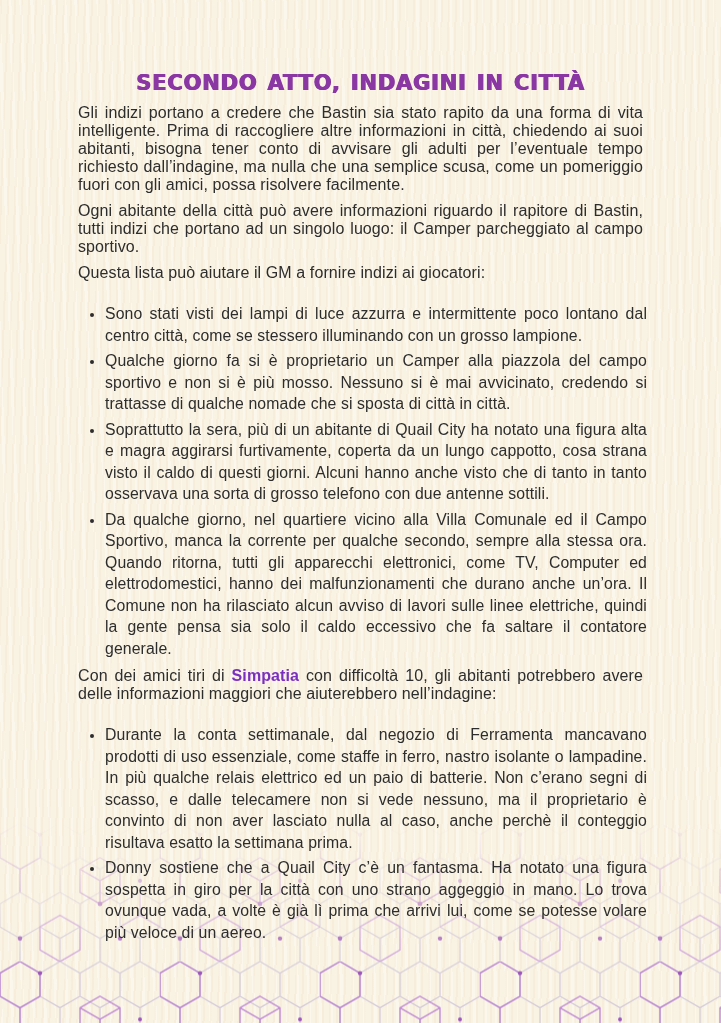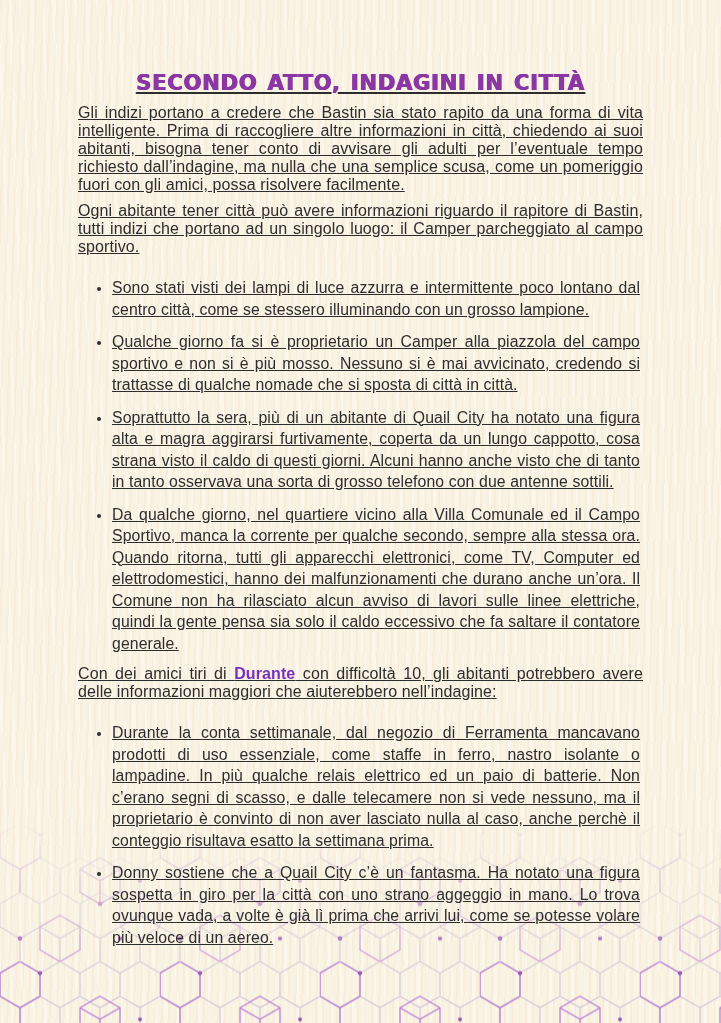--- a/index.html
+++ b/index.html
@@ -16,21 +16,20 @@
     font-family: "Liberation Sans", sans-serif;
     color: #2d2d2d;
   }
 
   .page {
     position: relative;
     z-index: 1;
     padding: 0 70px;
     box-sizing: border-box;
     width: 721px;
-    text-decoration: underline;
   }
 
   h1.page-title {
     margin: 71px 0 0 0;
     text-align: center;
     font-family: "DejaVu Sans", sans-serif;
     font-weight: bold;
     font-size: 21px;
     line-height: 25px;
     letter-spacing: 0.8px;
@@ -48,21 +47,21 @@
   }
   .gap { margin-top: 21px; }
   .first-para { margin-top: 27px; }
 
   ul.clues {
     margin: 21px 0 0 0;
     padding: 0 0 0 31px;
     list-style: disc;
   }
   ul.clues li {
-    margin: 11px;
+    margin: 4px;
     font-size: 15.8px;
     line-height: 21.5px;
     text-align: justify;
     letter-spacing: 0.1px;
   }
   ul.clues li::marker { font-size: 13px; color: #2d2d2d; }
 
   .skill-highlight {
     color: #7b2fc0;
     font-weight: bold;
@@ -80,32 +79,33 @@
   }
 </style>
 </head>
 <body>
 
 <div class="page">
 
   <h1 class="page-title">SECONDO ATTO, INDAGINI IN CITTÀ</h1>
 
   <p class="para first-para">Gli indizi portano a credere che Bastin sia stato rapito da una forma di vita intelligente. Prima di raccogliere altre informazioni in città, chiedendo ai suoi abitanti, bisogna tener conto di avvisare gli adulti per l’eventuale tempo richiesto dall’indagine, ma nulla che una semplice scusa, come un pomeriggio fuori con gli amici, possa risolvere facilmente.</p>
-  <p class="para">Ogni abitante tener città può avere informazioni riguardo il rapitore di Bastin, tutti indizi che portano ad un singolo luogo: il Camper parcheggiato al campo sportivo.</p>
+  <p class="para">Ogni abitante della città può avere informazioni riguardo il rapitore di Bastin, tutti indizi che portano ad un singolo luogo: il Camper parcheggiato al campo sportivo.</p>
 
+  <p class="para gap">Questa lista può aiutare il GM a fornire indizi ai giocatori:</p>
 
   <ul class="clues">
     <li>Sono stati visti dei lampi di luce azzurra e intermittente poco lontano dal centro città, come se stessero illuminando con un grosso lampione.</li>
     <li>Qualche giorno fa si è proprietario un Camper alla piazzola del campo sportivo e non si è più mosso. Nessuno si è mai avvicinato, credendo si trattasse di qualche nomade che si sposta di città in città.</li>
     <li>Soprattutto la sera, più di un abitante di Quail City ha notato una figura alta e magra aggirarsi furtivamente, coperta da un lungo cappotto, cosa strana visto il caldo di questi giorni. Alcuni hanno anche visto che di tanto in tanto osservava una sorta di grosso telefono con due antenne sottili.</li>
     <li>Da qualche giorno, nel quartiere vicino alla Villa Comunale ed il Campo Sportivo, manca la corrente per qualche secondo, sempre alla stessa ora. Quando ritorna, tutti gli apparecchi elettronici, come TV, Computer ed elettrodomestici, hanno dei malfunzionamenti che durano anche un’ora. Il Comune non ha rilasciato alcun avviso di lavori sulle linee elettriche, quindi la gente pensa sia solo il caldo eccessivo che fa saltare il contatore generale.</li>
   </ul>
 
   <p class="para gap">
-    <span>Con dei amici tiri di </span><span class="skill-highlight">Durante</span><span> con difficoltà 10, gli abitanti potrebbero avere delle informazioni maggiori che aiuterebbero nell’indagine:</span>
+    <span>Con dei amici tiri di </span><span class="skill-highlight">Simpatia</span><span> con difficoltà 10, gli abitanti potrebbero avere delle informazioni maggiori che aiuterebbero nell’indagine:</span>
   </p>
 
   <ul class="clues">
     <li>Durante la conta settimanale, dal negozio di Ferramenta mancavano prodotti di uso essenziale, come staffe in ferro, nastro isolante o lampadine. In più qualche relais elettrico ed un paio di batterie. Non c’erano segni di scasso, e dalle telecamere non si vede nessuno, ma il proprietario è convinto di non aver lasciato nulla al caso, anche perchè il conteggio risultava esatto la settimana prima.</li>
     <li>Donny sostiene che a Quail City c’è un fantasma. Ha notato una figura sospetta in giro per la città con uno strano aggeggio in mano. Lo trova ovunque vada, a volte è già lì prima che arrivi lui, come se potesse volare più veloce di un aereo.</li>
   </ul>
 
 </div>
 
 <div class="hex-band">

